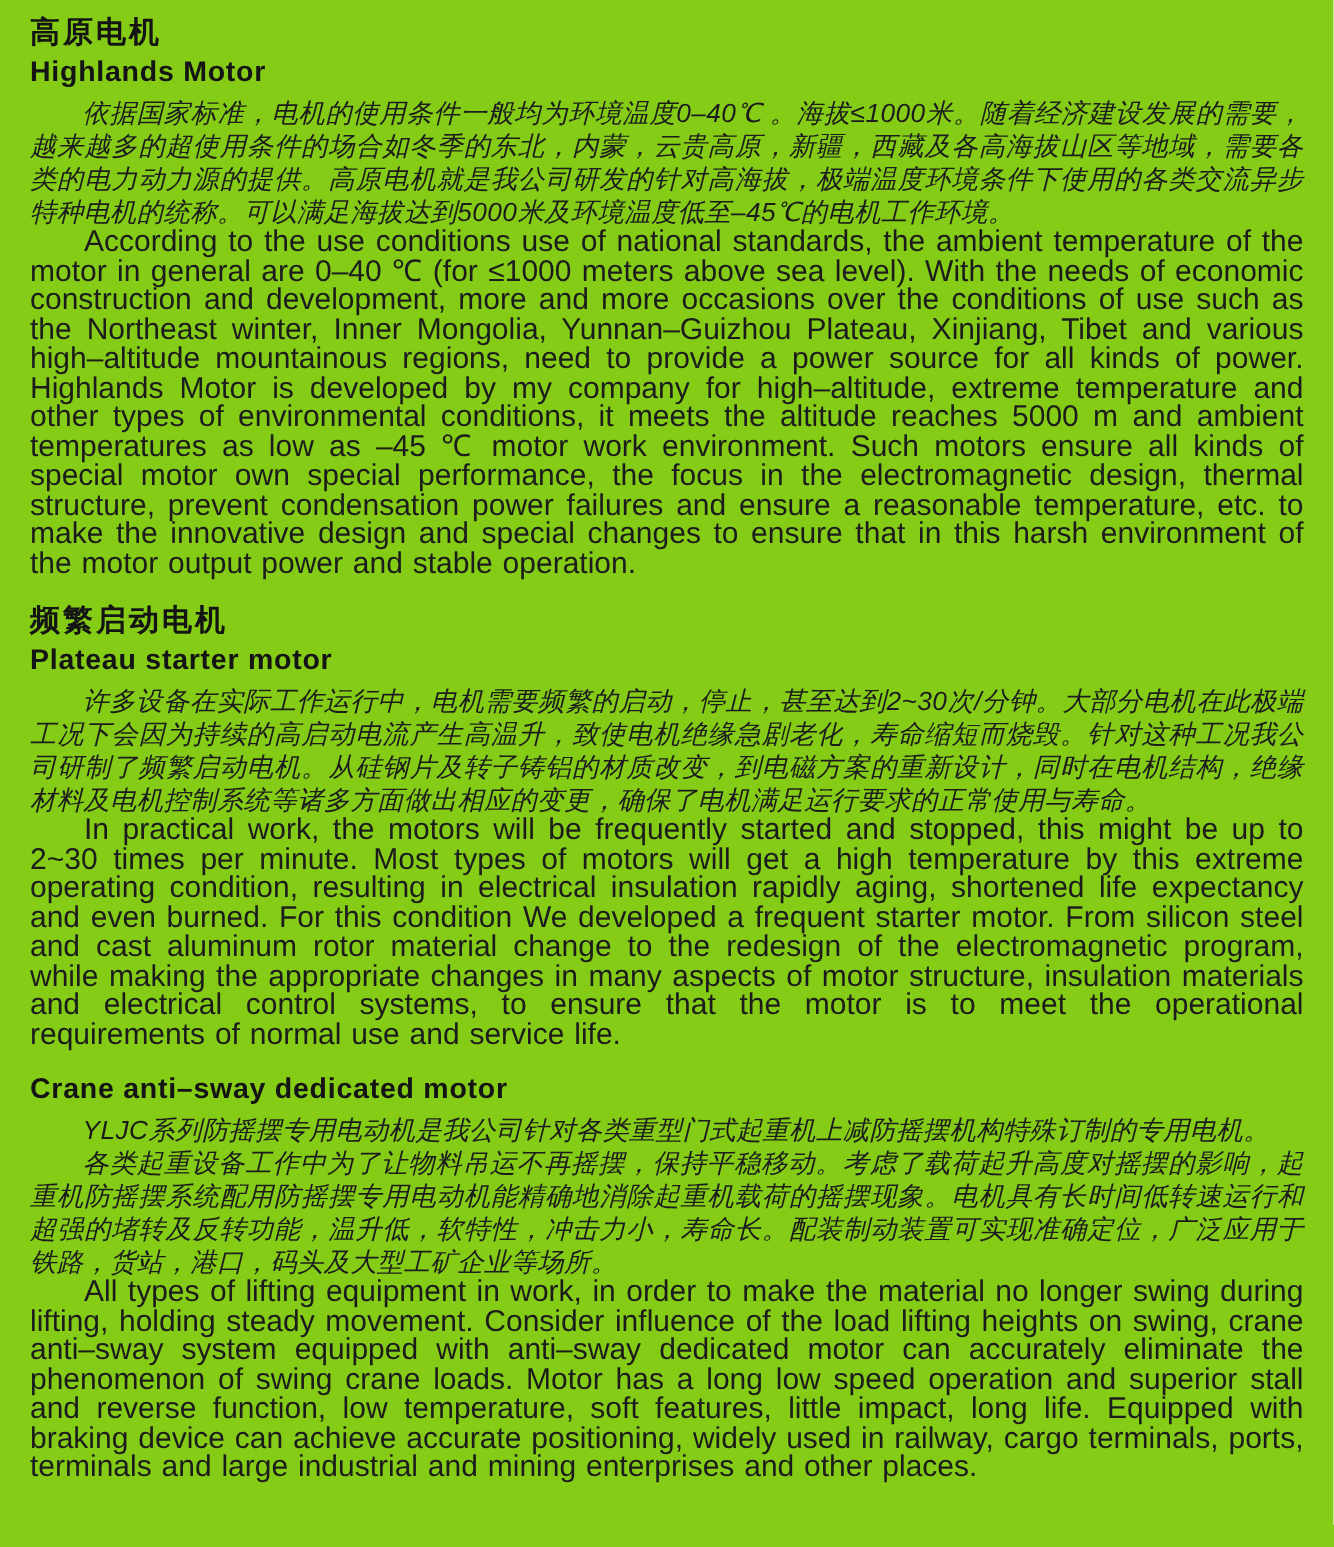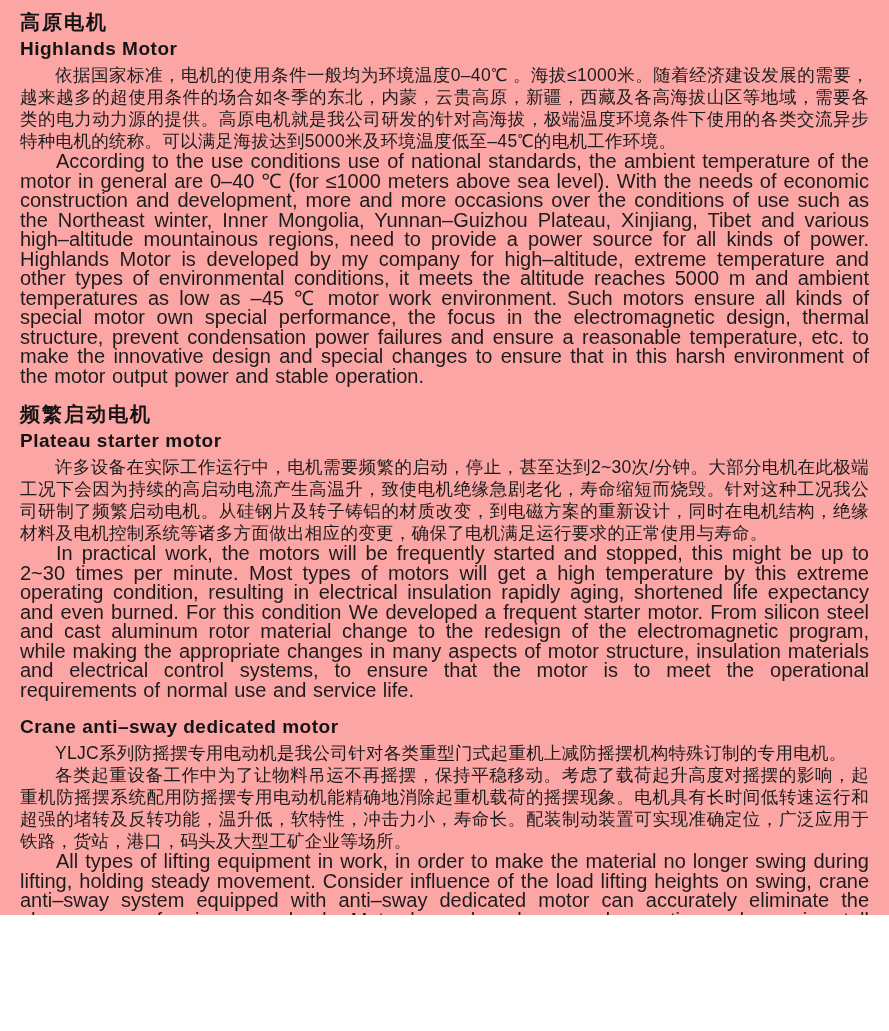--- a/index.html
+++ b/index.html
@@ -3,23 +3,23 @@
 <meta charset="utf-8">
 <style>
   html, body {
     margin: 0;
     padding: 0;
     background: #ffffff;
   }
   .page {
     position: relative;
     width: 889px;
-    height: 915px;
+    height: 1031px;
     margin: 0;
-    background: #fca5a5;
+    background: #84cc16;
     color: #1c1c1c;
     font-family: "Liberation Sans", sans-serif;
     box-sizing: border-box;
     padding: 8px 20px 0 20px;
     overflow: hidden;
   }
   section.motor-section { margin: 0; }
   section.motor-section + section.motor-section { margin-top: 14px; }
   section.motor-section:nth-of-type(3) { margin-top: 27px; }
 
@@ -43,20 +43,21 @@
     margin: 0;
     text-align: justify;
     text-justify: inter-ideograph;
     color: #1c1c1c;
   }
   p.body-para.zh {
     font-size: 17.5px;
     line-height: 22px;
     text-indent: 2em;
     letter-spacing: 0.3px;
+    font-style: italic;
   }
   p.body-para.en {
     font-size: 20px;
     line-height: 19.5px;
     text-indent: 1.8em;
     word-spacing: 1px;
   }
 </style>
 </head>
 <body>

